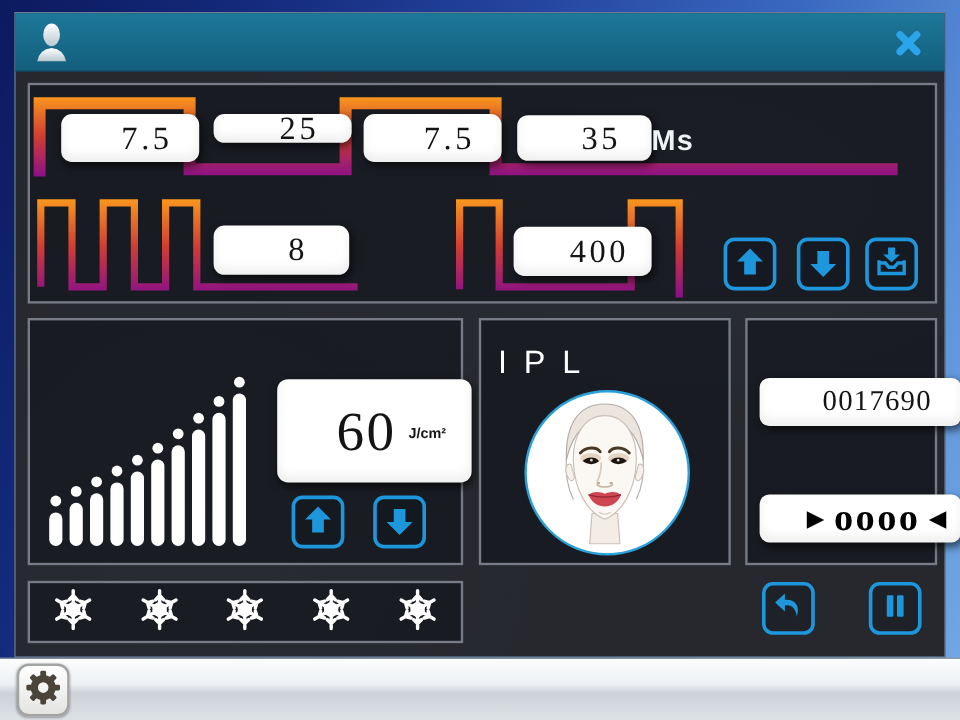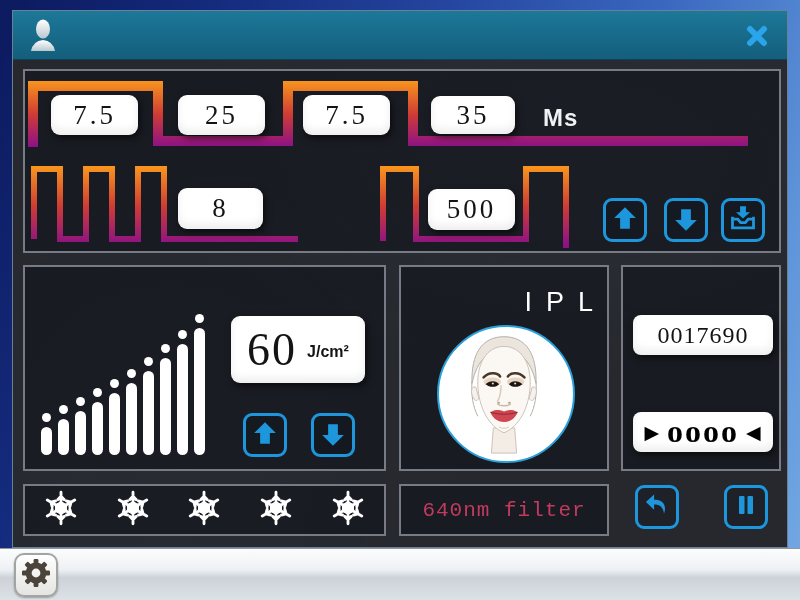--- a/index.html
+++ b/index.html
@@ -14,38 +14,38 @@
     background:linear-gradient(180deg,#1d7899 0%,#17678а 40%,#135e7c 100%);
     background:linear-gradient(180deg,#1d7899 0%,#135e7c 100%);
     border-bottom:1px solid #0d4258;}
   .user-ico{position:absolute;left:16px;top:8px;}
   .close-btn{position:absolute;right:18px;top:14px;width:24px;height:22px;cursor:pointer;}
   .panel{position:absolute;border:2px solid #767b86;background:rgba(11,13,21,.5);box-sizing:border-box;}
 
   
   .vbox{position:absolute;background:#fff;border-radius:9px;display:flex;align-items:center;justify-content:center;
     font-family:"Liberation Serif",serif;color:#141414;
-    box-shadow:2px 3px 7px rgba(0,0,0,.6), inset 0 -5px 9px rgba(0,0,0,.07);}
+    box-shadow:2px 3px 7px rgba(0,0,0,.6), inset 0 -5px 9px rgba(0,0,0,.07);padding-left:28px;}
   .vbox.num{font-size:27px;letter-spacing:3px;}
 
   .ms-label{position:absolute;color:#eef3f6;font-size:24px;font-weight:bold;letter-spacing:1px;}
 
   .icon-btn{position:absolute;width:44px;height:44px;box-sizing:border-box;border:3px solid #1d96dc;border-radius:9px;
     background:rgba(8,14,24,.25);display:flex;align-items:center;justify-content:center;cursor:pointer;}
 
   
   .bars{position:absolute;left:16px;bottom:14px;display:flex;align-items:flex-end;gap:6px;height:160px;}
   .bar{width:11px;background:#fff;border-radius:6px;position:relative;}
   .bar::after{content:"";position:absolute;left:1px;top:-14px;width:9px;height:9px;border-radius:50%;background:#fff;}
 
-  .energy-box{left:206px;top:49px;width:134px;height:67px;gap:10px;}
+  .energy-box{left:206px;top:49px;width:134px;height:86px;gap:10px;}
   .energy-val{font-size:46px;letter-spacing:2px;}
-  .energy-unit{font-family:"Liberation Sans",sans-serif;font-size:16px;font-weight:bold;padding-top:4px;}
-
-  .ipl-title{margin-top:20px;text-align:right;color:#fff;font-size:27px;letter-spacing:14px;padding-left:14px;font-weight:normal;}
+  .energy-unit{font-family:"Liberation Sans",sans-serif;font-size:12px;font-weight:bold;padding-top:4px;}
+
+  .ipl-title{margin-top:20px;text-align:left;color:#fff;font-size:27px;letter-spacing:14px;padding-left:14px;font-weight:normal;}
   .face-circle{position:absolute;left:36px;top:58px;width:134px;height:134px;border-radius:50%;
     border:2px solid #2aa0da;background:#fff;overflow:hidden;}
 
   .cbox{left:10px;width:140px;height:40px;font-size:24px;letter-spacing:1px;border-radius:8px;}
   .ind-tri{font-family:"DejaVu Sans",sans-serif;font-size:19px;color:#000;line-height:1;}
   .ind-dots{font-family:"Liberation Serif",serif;font-weight:bold;font-size:32px;letter-spacing:2px;color:#000;line-height:1;padding:0 3px 3px 3px;}
 
   .snow-row{position:absolute;left:10px;top:473px;width:363px;height:52px;display:flex;align-items:center;justify-content:space-around;}
   .filter-label{font-family:"Liberation Mono",monospace;font-size:21px;color:#c23a5e;letter-spacing:1px;}
   .filter-panel{display:flex;align-items:center;justify-content:center;}
@@ -100,27 +100,27 @@
               <stop offset="0.5" stop-color="#cf3c34"></stop>
               <stop offset="1" stop-color="#8c1187"></stop>
           </linearGradient>
         </defs>
         <path d="M8 76 V15 H133 V70 H263 V15 H388 V70 H723" stroke="url(#wg1)" stroke-width="10" fill="none"></path>
         <path d="M9 168 V98 H35 V168 H61 V98 H87 V168 H113 V98 H139 V168 H273" stroke="url(#wg2)" stroke-width="6" fill="none"></path>
         <path d="M358 170 V98 H391 V168 H501 V98 H541 V177" stroke="url(#wg2)" stroke-width="6" fill="none"></path>
       </svg>
 
       <div class="vbox num" style="left:26px;top:24px;width:87px;height:40px;">7.5</div>
-      <div class="vbox num" style="left:153px;top:24px;width:87px;height:40px;">25</div>
+      <div class="vbox num" style="left:153px;top:24px;width:87px;height:24px;">25</div>
       <div class="vbox num" style="left:278px;top:24px;width:87px;height:40px;">7.5</div>
       <div class="vbox num" style="left:406px;top:25px;width:84px;height:38px;">35</div>
       <div class="ms-label" style="left:518px;top:33px;">Ms</div>
 
       <div class="vbox num" style="left:153px;top:117px;width:85px;height:41px;">8</div>
-      <div class="vbox num" style="left:403px;top:118px;width:87px;height:41px;">500</div>
+      <div class="vbox num" style="left:403px;top:118px;width:87px;height:41px;">400</div>
 
       <div class="icon-btn" style="left:578px;top:127px;">
         <span>
           <svg viewBox="0 0 24 24" width="26" height="26">
               <path d="M12 2 L22 12 H16.5 V22 H7.5 V12 H2 Z" fill="#1d96dc"></path>
             </svg>
         </span>
       </div>
       <div class="icon-btn" style="left:639px;top:127px;">
         <span style="display:flex;transform:rotate(180deg);">
@@ -322,23 +322,20 @@
                 <path d="M12 12 L12 2 M12 4.6 L9.9 6.8 M12 4.6 L14.1 6.8 M12 8.4 L10.2 10 M12 8.4 L13.8 10" fill="none"></path>
               </g>
               <g transform="rotate(300 12 12)">
                 <path d="M12 12 L12 2 M12 4.6 L9.9 6.8 M12 4.6 L14.1 6.8 M12 8.4 L10.2 10 M12 8.4 L13.8 10" fill="none"></path>
               </g>
             </g>
             <circle cx="12" cy="12" r="1.6" fill="#fff"></circle>
           </svg></span>
     </div>
 
-    <div class="panel filter-panel" style="left:386px;top:473px;width:210px;height:52px;">
-      <span class="filter-label">640nm filter</span>
-    </div>
 
     <div class="icon-btn" style="left:622px;top:474px;">
       <span>
         <svg viewBox="0 0 24 24" width="28" height="28">
           <path d="M9.5 3 L2.5 9.5 L9.5 16 V11.6 C14.5 10.8 17.3 14 18 19.5 C20.8 12 16.5 6.8 9.5 7.6 Z" fill="#1d96dc"></path>
         </svg>
       </span>
     </div>
     <div class="icon-btn" style="left:711px;top:474px;">
       <span>

